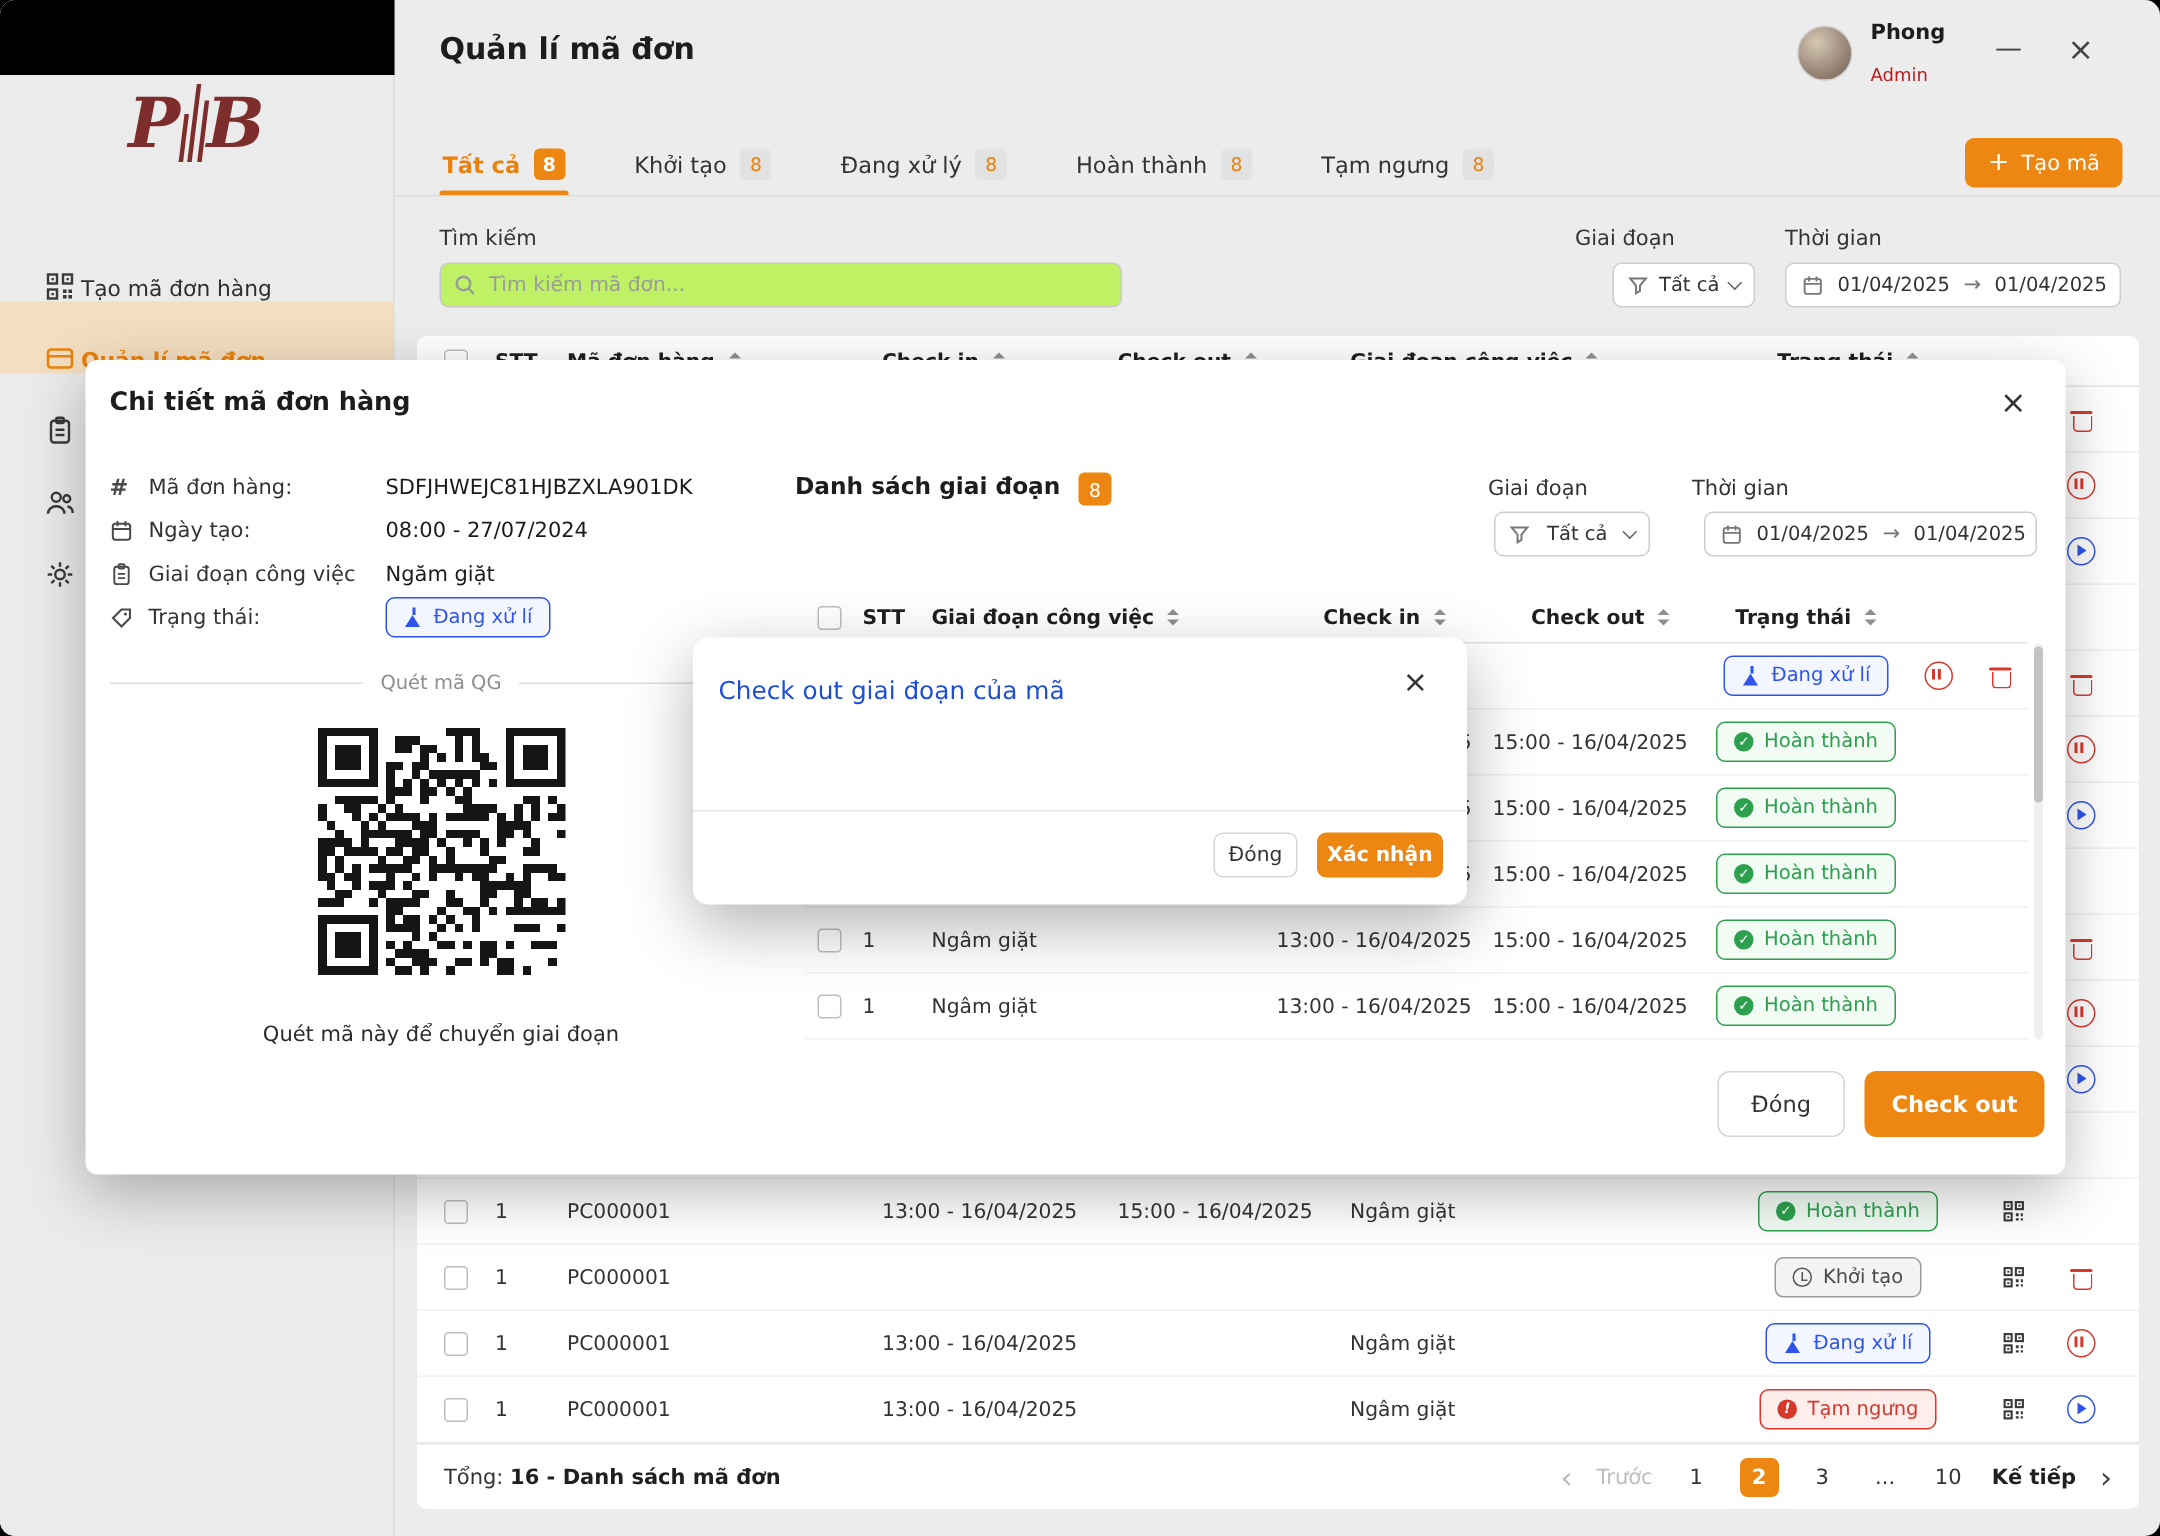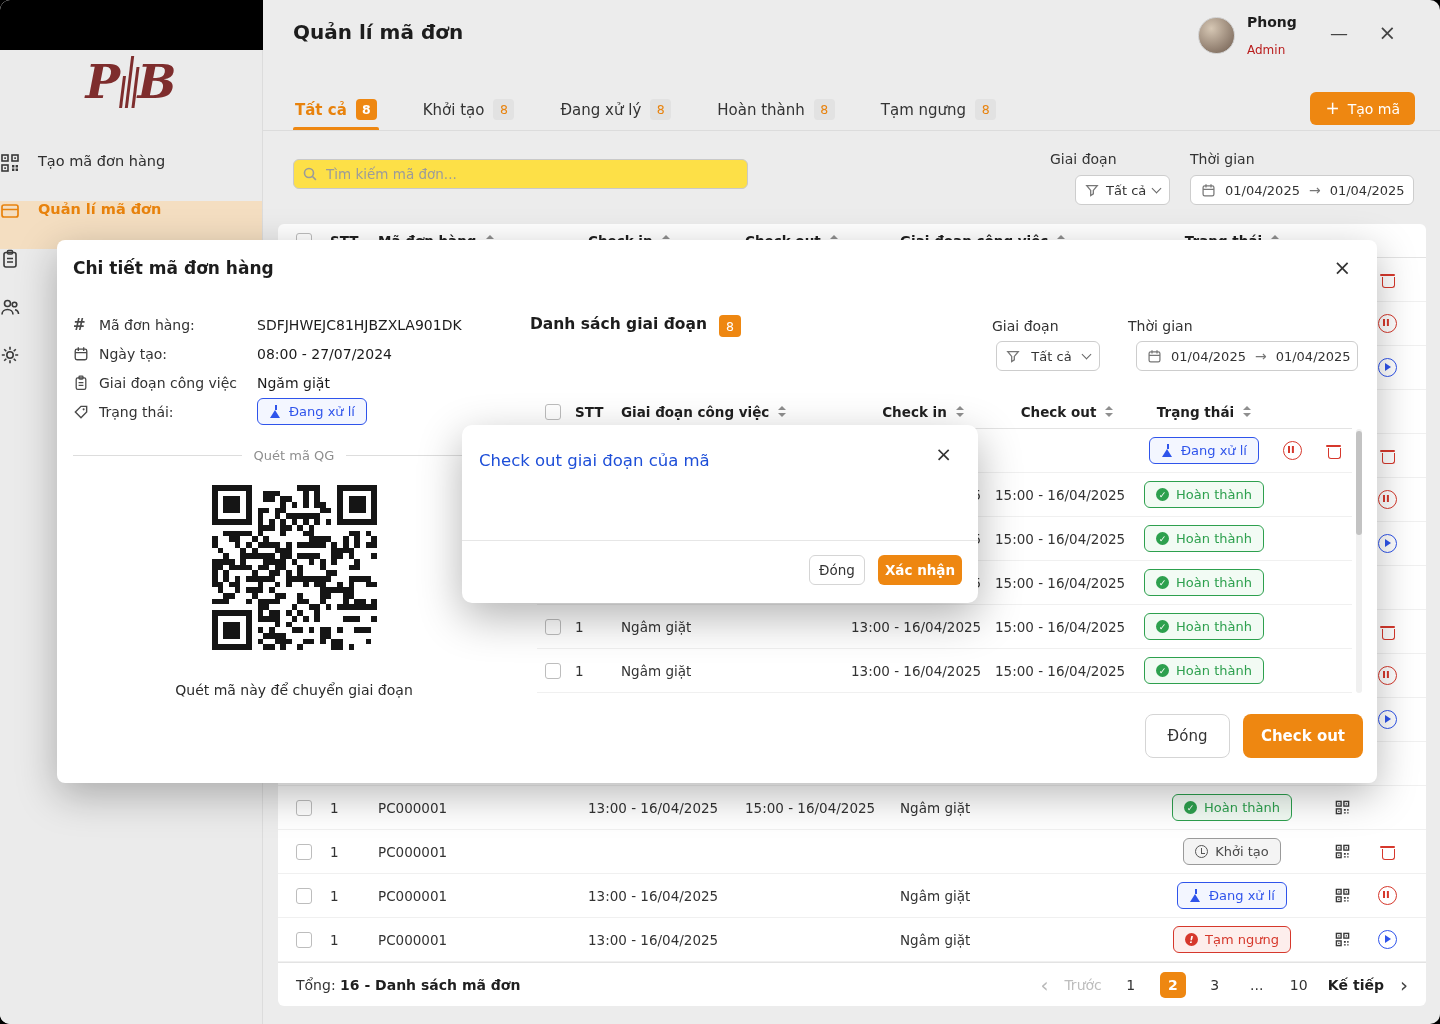--- a/index.html
+++ b/index.html
@@ -10,21 +10,21 @@
 
 
 .sidebar{position:absolute;left:0;top:0;width:263px;height:100%;background:#EBEBEB;border-right:1px solid #DCDCDC}
 .chrome-notch{position:absolute;left:0;top:0;width:263px;height:50px;background:#000}
 .logo{position:absolute;left:0;top:56px;width:100%;display:flex;justify-content:center;align-items:center;color:#7E2D2D}
 .logo-letter{font-family:"DejaVu Serif","Liberation Serif",serif;font-style:italic;font-weight:700;font-size:46px;line-height:1}
 .logo-strokes{display:flex;align-items:flex-end;gap:4px;height:52px;margin:0 1px}
 .logo-strokes i{display:block;width:2.5px;background:#7E2D2D;transform:skewX(-7deg)}
 .logo-strokes i:nth-child(1){height:62%}.logo-strokes i:nth-child(2){height:100%}.logo-strokes i:nth-child(3){height:78%}
 .side-menu{position:absolute;top:153px;left:0;width:100%}
-.side-item{height:48px;display:flex;align-items:flex-start;gap:18px;font-size:14.5px;color:#2e2e2e;cursor:pointer;white-space:nowrap}
+.side-item{height:48px;display:flex;align-items:flex-end;gap:4px;padding-left:30px;font-size:14.5px;color:#2e2e2e;cursor:pointer;white-space:nowrap}
 .side-item.active{background:#F4DEC1;color:#E8820C;font-weight:700}
 .side-item .ico{width:20px;height:20px;flex:0 0 20px}
 
 
 .topbar{position:absolute;left:263px;top:0;width:1177px;height:131px;border-bottom:1px solid #DCDCDC}
 .page-title{position:absolute;left:30px;top:20px;font-size:20px;font-weight:700;color:#1d1d1d}
 .user-chip{position:absolute;left:935px;top:14px;display:flex;align-items:center;gap:12px}
 .avatar{width:37px;height:37px;border-radius:50%;background:radial-gradient(circle at 35% 30%,#d6c7b4,#8d7b6c 70%,#6d5d50);border:1px solid #cfcfcf}
 .user-name{font-size:14px;font-weight:700;color:#1d1d1d}
 .user-role{font-size:12px;color:#b91c1c;margin-top:13px}
@@ -38,21 +38,21 @@
 .tab.active .tab-badge{background:#EE8711;color:#fff}
 .tab.active::after{content:"";position:absolute;left:0;right:0;bottom:0;height:3px;background:#EE8711;border-radius:2px 2px 0 0}
 .create-btn{position:absolute;right:25px;top:92px;height:33px;display:inline-flex;align-items:center;gap:8px;padding:0 15px;background:#EE8711;color:#fff;border:none;border-radius:6px;font-size:14px;cursor:pointer;font-family:inherit}
 .create-plus{font-size:17px;line-height:1}
 
 
 .filterbar{position:absolute;left:263px;top:131px;width:1177px;height:93px}
 .f-label{font-size:14px;color:#333}
 .search-group{position:absolute;left:30px;top:20px}
 .search-wrap{position:relative;margin-top:8px}
-.search-wrap input{width:455px;height:30px;border:1px solid #C9C9C9;border-radius:6px;background:#fde047;padding:0 10px 0 32px;font-size:13.5px;color:#333;font-family:inherit;outline:none}
+.search-wrap input{width:455px;height:30px;border:1px solid #C9C9C9;border-radius:6px;background:#bef264;padding:0 10px 0 32px;font-size:13.5px;color:#333;font-family:inherit;outline:none}
 .search-wrap input::placeholder{color:#9b9b9b}
 .search-ico{position:absolute;left:9px;top:7px}
 .stage-group{position:absolute;left:787px;top:20px}
 .stage-group .select-box{margin-top:8px;margin-left:25px}
 .time-group{position:absolute;left:927px;top:20px}
 .time-group .date-box{margin-top:8px}
 .select-box{display:inline-flex;align-items:center;gap:7px;height:30px;padding:0 9px;background:#fff;border:1px solid #CDCDCD;border-radius:6px;font-size:13px;color:#333;cursor:pointer}
 .chev{width:7px;height:7px;border-right:1.6px solid #666;border-bottom:1.6px solid #666;transform:rotate(45deg);margin-top:-4px}
 .date-box{display:flex;align-items:center;gap:9px;height:30px;width:224px;padding:0 10px;background:#fff;border:1px solid #CDCDCD;border-radius:6px;font-size:13px;color:#333;cursor:pointer}
 .date-arrow{color:#777;font-size:14px}
@@ -268,20 +268,21 @@
     </div>
 
     <button class="create-btn">
       <span class="create-plus">+</span>
       <span>Tạo mã</span>
     </button>
   </header>
 
   <section class="filterbar">
     <div class="search-group">
+      <div class="f-label">Tìm kiếm</div>
       <div class="search-wrap">
         <span class="search-ico">
           <svg width="16" height="16" viewBox="0 0 16 16">
               <circle cx="7" cy="7" r="4.5" fill="none" stroke="#9a9a9a" stroke-width="1.6"></circle>
               <path d="M10.5 10.5l3.4 3.4" stroke="#9a9a9a" stroke-width="1.6"></path>
             </svg>
         </span>
         <input type="text" placeholder="Tìm kiếm mã đơn..." style="">
       </div>
     </div>

